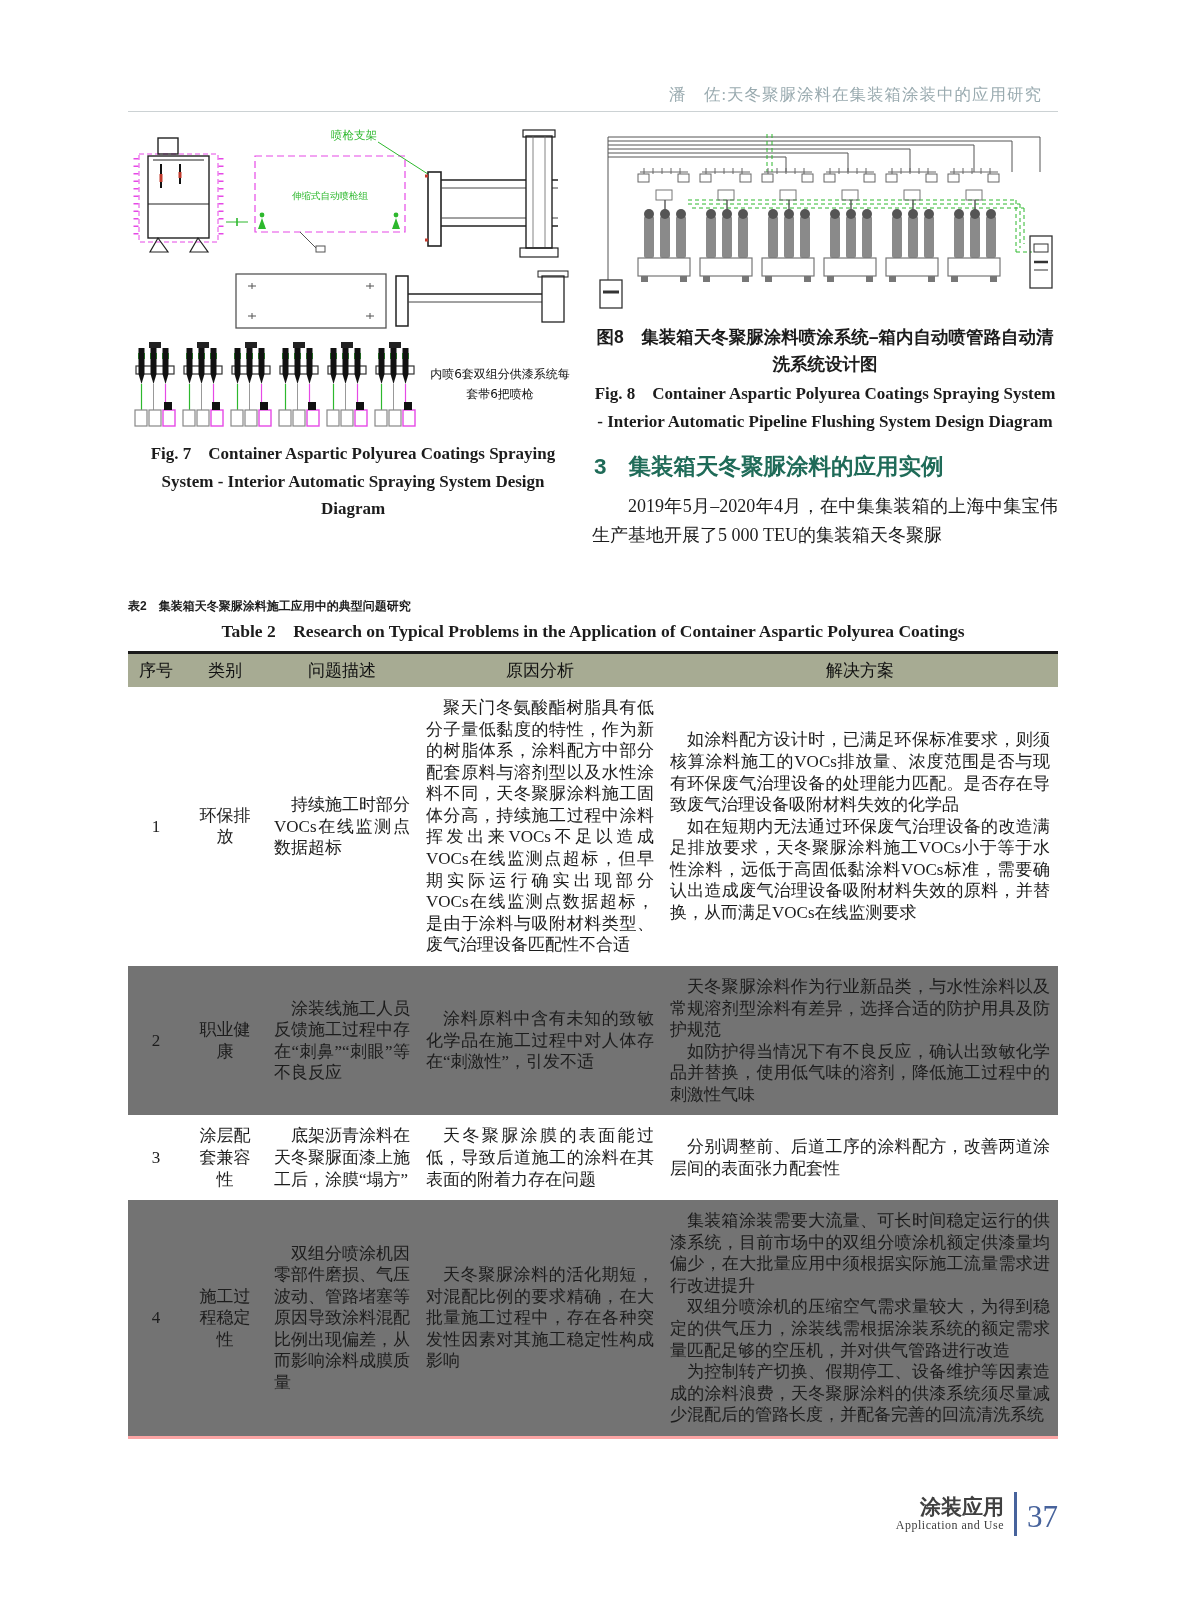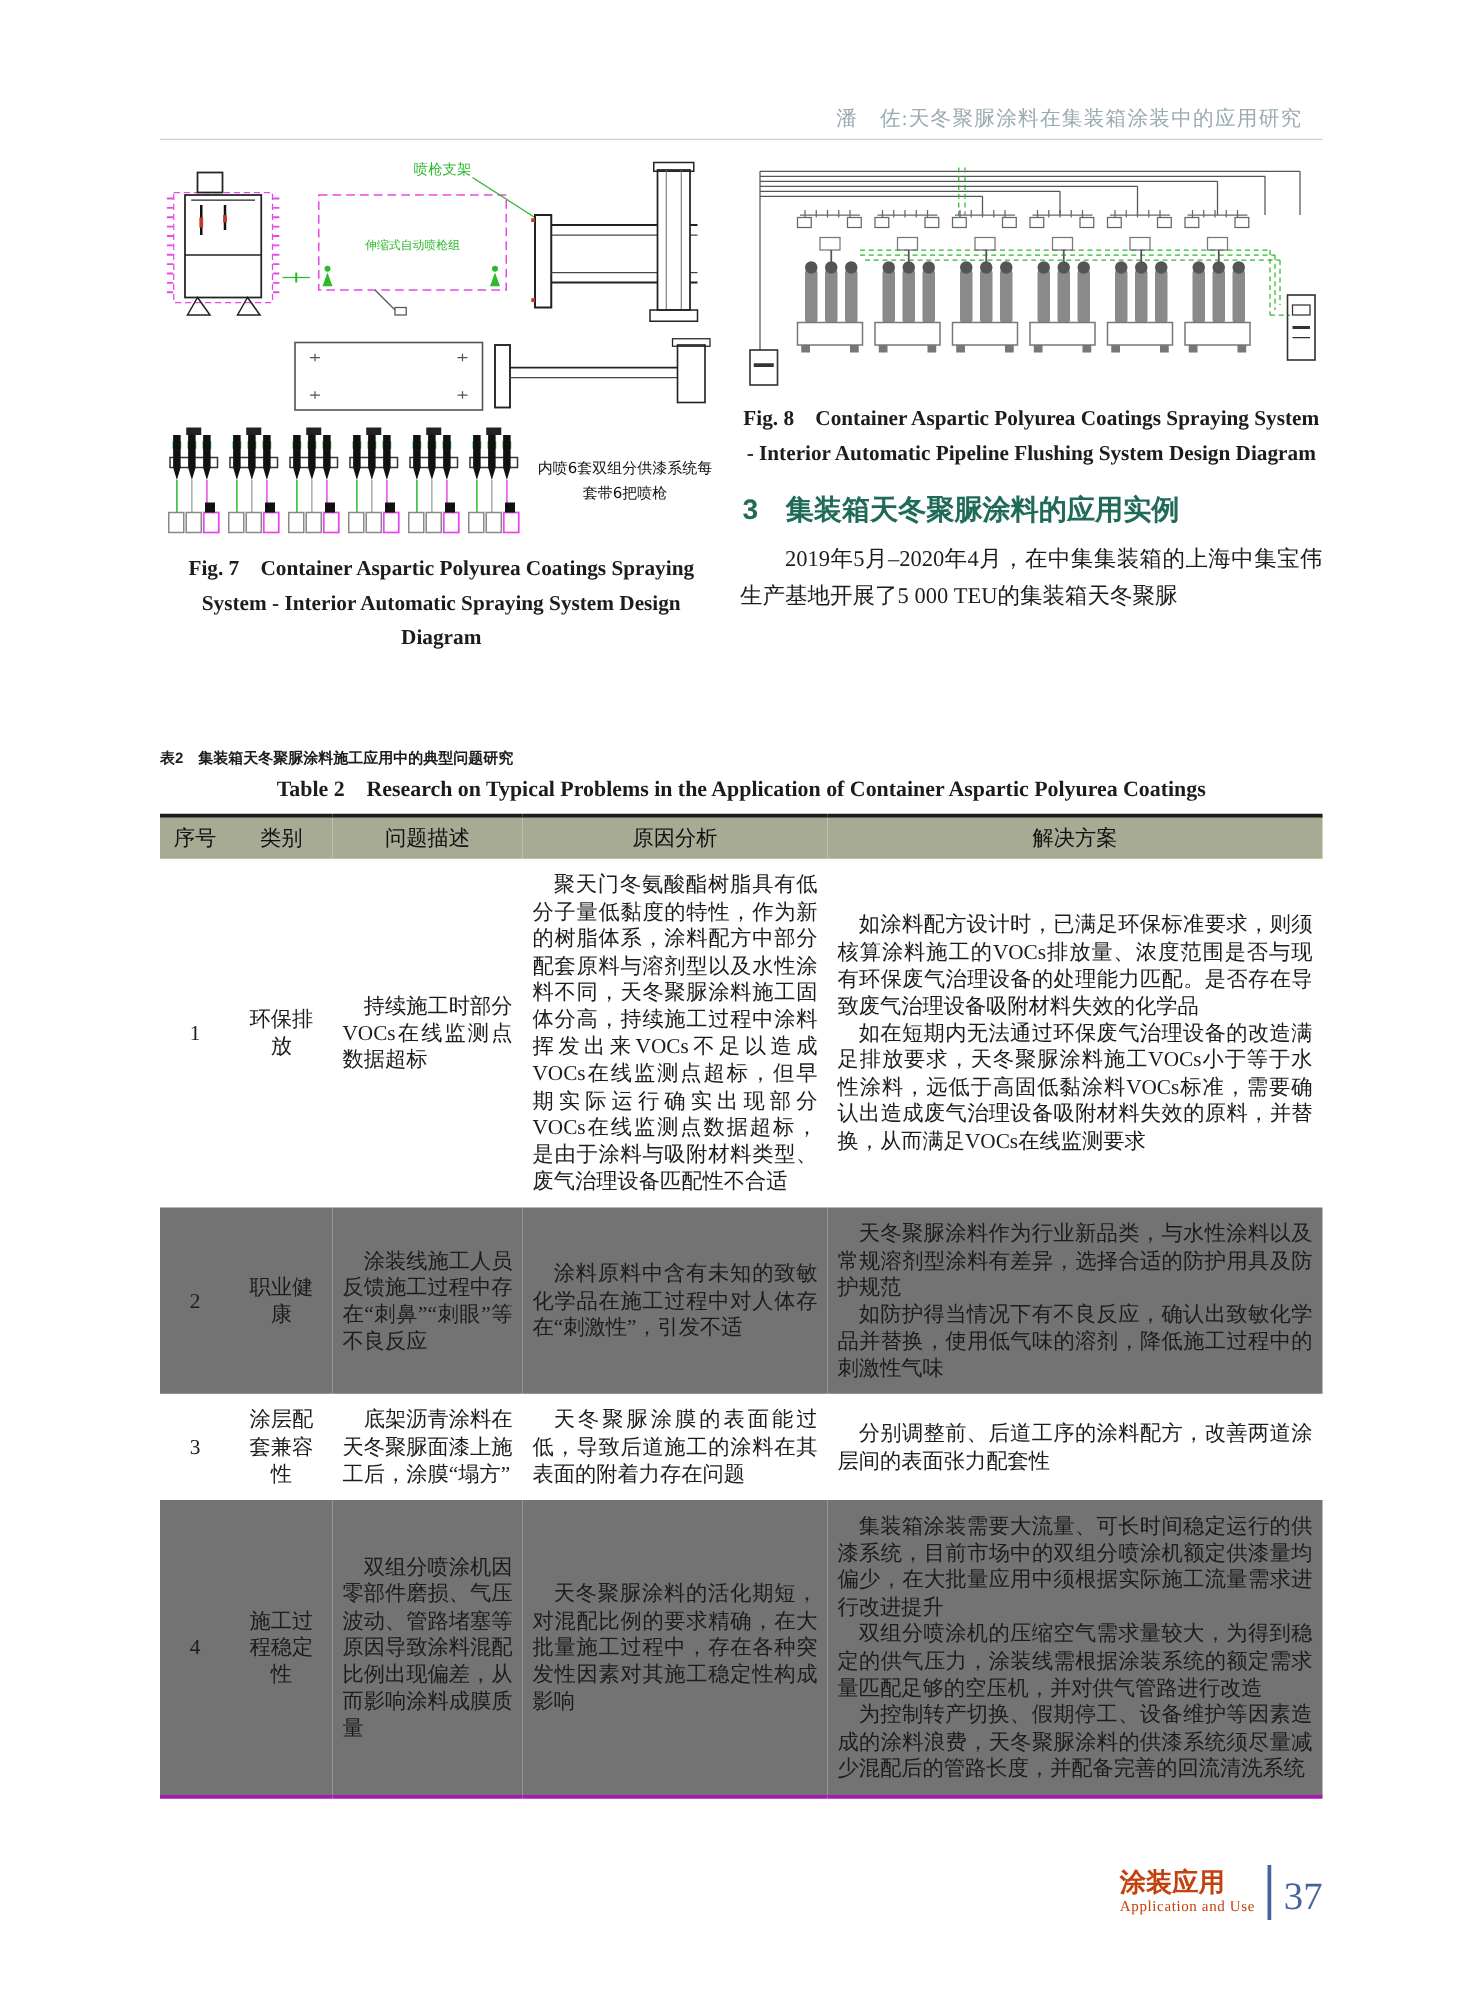--- a/index.html
+++ b/index.html
@@ -25,36 +25,36 @@
         font-size:22.5px;color:#1f6b58;}
   .body-paragraph{font-size:18px;line-height:1.62;text-align:justify;text-indent:2em;margin:2px 0 0 0;}
 
   
   .table-wrap{position:absolute;left:128px;top:598px;width:930px;}
   .table-title-cn{font-family:"Liberation Sans","DejaVu Sans",sans-serif;font-weight:bold;
         font-size:12px;text-align:left;}
   .table-title-en{font-family:"Liberation Serif","DejaVu Serif",serif;font-weight:bold;
         font-size:17.5px;text-align:center;margin-top:4px;}
   table.problems{width:930px;border-collapse:collapse;margin-top:8px;
-        border-top:3px solid #1b1b1b;border-bottom:3px solid #a21caf;}
+        border-top:3px solid #1b1b1b;border-bottom:3px solid #fca5a5;}
   table.problems th{background:#a7ab93;font-family:"Liberation Sans","DejaVu Sans",sans-serif;
         font-weight:normal;font-size:17px;color:#111;padding:5px 2px;text-align:center;}
   table.problems td{vertical-align:middle;font-size:17px;line-height:1.27;padding:10px 8px;}
   table.problems tr.shaded td{background:#737373;}
   td.c-no{text-align:center;}
   td.c-cat{text-align:center;line-height:1.35;}
   td.c-prob{text-align:justify;}
   td.c-cause{text-align:justify;}
   td.c-sol{text-align:justify;padding-right:10px;}
   p.cellp{margin:0;text-indent:1em;}
 
   
   .page-footer{position:absolute;left:128px;top:1492px;width:930px;display:flex;
         justify-content:flex-end;align-items:center;}
-  .footer-text{color:#c2410c;}
+  .footer-text{text-align:right;color:#404040;}
   .footer-cn{font-family:"Liberation Sans","DejaVu Sans",sans-serif;font-weight:bold;
         font-size:21px;line-height:1.1;}
   .footer-en{font-family:"Liberation Serif","DejaVu Serif",serif;font-size:12px;letter-spacing:.5px;}
   .footer-divider{width:3px;height:44px;background:#47639c;margin:0 10px 0 10px;}
   .footer-num{font-family:"Liberation Serif","DejaVu Serif",serif;font-size:31px;color:#47639c;
         padding-top:6px;}
 
   svg text{font-family:"DejaVu Sans","Liberation Sans",sans-serif;}
 </style>
 </head>
@@ -220,20 +220,21 @@
       </g>
 
       <rect x="8" y="148" width="22" height="28" fill="none" stroke="#333" stroke-width="1.3"></rect>
       <line x1="11" y1="160" x2="27" y2="160" stroke="#333" stroke-width="3"></line>
 
       <rect x="438" y="104" width="22" height="52" fill="none" stroke="#333" stroke-width="1.3"></rect>
       <rect x="442" y="112" width="14" height="8" fill="none" stroke="#333" stroke-width="1"></rect>
       <line x1="442" y1="130" x2="456" y2="130" stroke="#333" stroke-width="2.5"></line>
       <line x1="442" y1="138" x2="456" y2="138" stroke="#333" stroke-width="1"></line>
     </svg>
+    <div class="fig-caption-cn">图8　集装箱天冬聚脲涂料喷涂系统–箱内自动喷管路自动清洗系统设计图</div>
     <div class="fig-caption-en">Fig. 8　Container Aspartic Polyurea Coatings Spraying System - Interior Automatic Pipeline Flushing System Design Diagram</div>
 
     <div class="section-heading">
       <span>3</span>
       <span>集装箱天冬聚脲涂料的应用实例</span>
     </div>
     <p class="body-paragraph">2019年5月–2020年4月，在中集集装箱的上海中集宝伟生产基地开展了5 000 TEU的集装箱天冬聚脲</p>
   </div>
 
   <div class="table-wrap">

